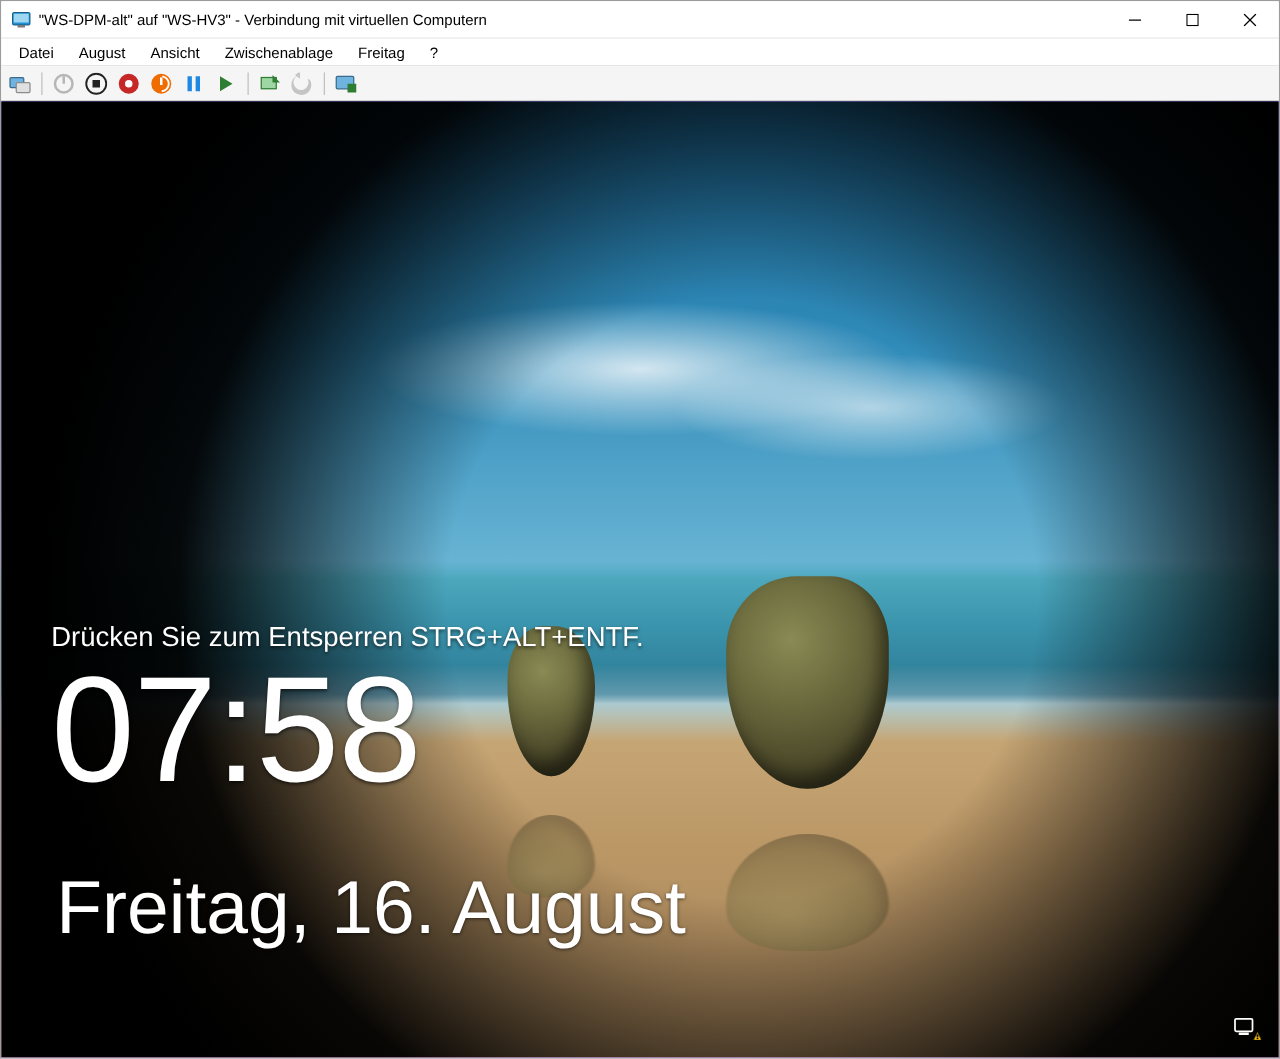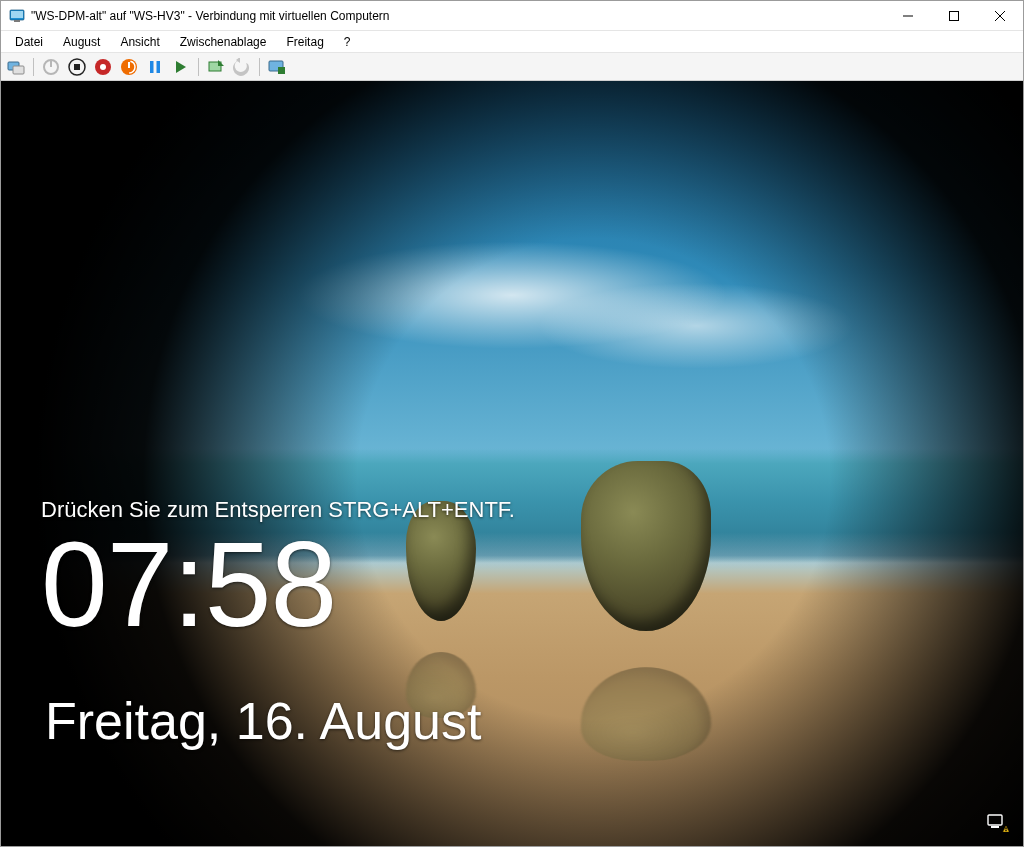--- a/index.html
+++ b/index.html
@@ -114,21 +114,21 @@
 
   
   .lock-overlay {
     position: absolute; inset: 0;
     color: #fff;
     font-weight: 300;
     text-shadow: 0 1px 3px rgba(0,0,0,0.6);
   }
   .lock-hint  { position: absolute; left: 40px; top: 416px; font-size: 22px; }
   .lock-time  { position: absolute; left: 40px; top: 440px; font-size: 120px; line-height: 1.05; letter-spacing: -1px; font-weight: 200;}
-  .lock-date  { position: absolute; left: 44px; top: 610px; font-size: 52px; font-weight: 300;}
+  .lock-date  { position: absolute; left: 44px; top: 610px; font-size: 60px; font-weight: 300;}
 
   .network-badge {
     position: absolute; right: 14px; bottom: 14px;
     width: 22px; height: 20px;
   }
 
   
   .circ-btn { width: 18px; height: 18px; }
 </style>
 </head>

